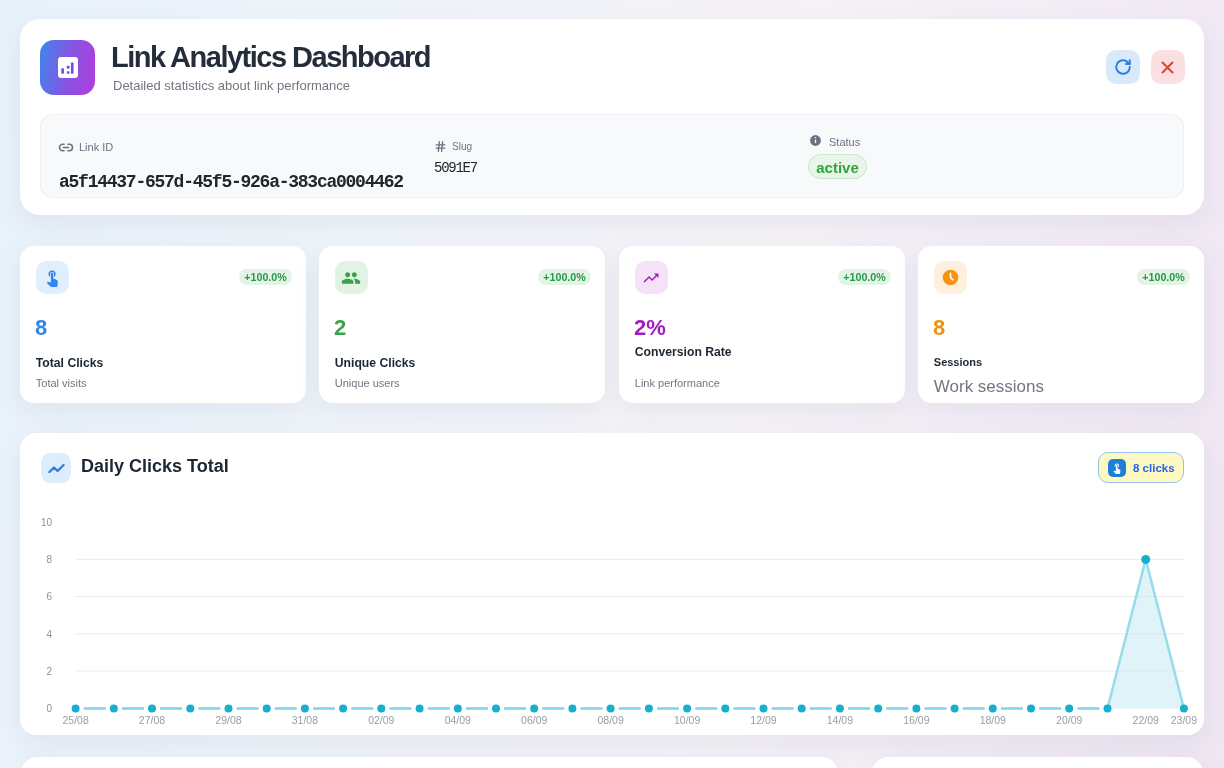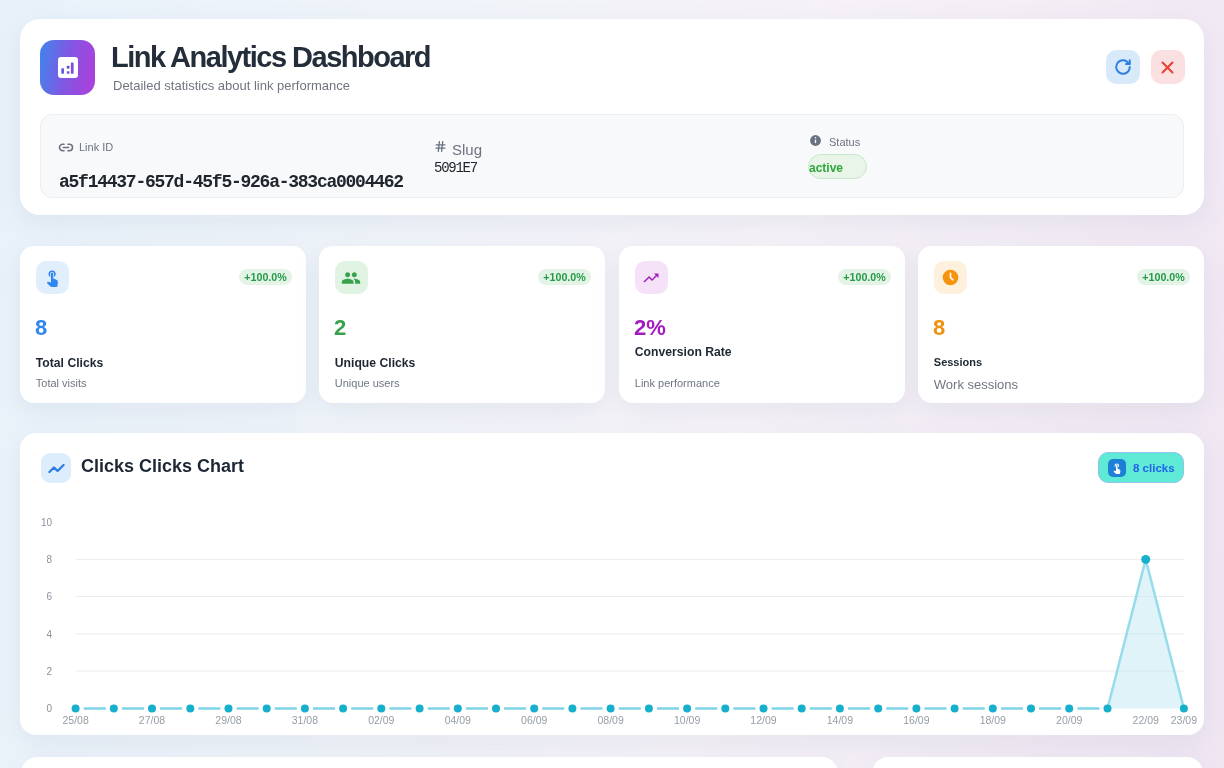--- a/index.html
+++ b/index.html
@@ -47,30 +47,30 @@
   </svg>
 <div class="abs" style="left:79px;top:142px;font-size:11px;line-height:1;color:#6b7280">Link ID</div>
 <div class="abs" style="left:59px;top:173px;font-family:'Liberation Mono',monospace;font-size:18px;letter-spacing:-1.25px;line-height:1;font-weight:700;color:#20262e">a5f14437-657d-45f5-926a-383ca0004462</div>
 
 <svg class="abs" style="left:434px;top:140px" width="13" height="13" viewBox="0 0 24 24" fill="none" stroke="#6b7280" stroke-width="2.4" stroke-linecap="round">
     <line x1="4" x2="20" y1="9" y2="9"></line>
     <line x1="4" x2="20" y1="15" y2="15"></line>
     <line x1="10" x2="8" y1="3" y2="21"></line>
     <line x1="16" x2="14" y1="3" y2="21"></line>
   </svg>
-<div class="abs" style="left:452px;top:142px;font-size:15px;line-height:1;color:#6b7280">Slug</div>
+<div class="abs" style="left:452px;top:142px;font-size:10px;line-height:1;color:#6b7280">Slug</div>
 <div class="abs" style="left:434px;top:160.5px;font-family:'Liberation Mono',monospace;font-size:14px;letter-spacing:-1.25px;line-height:1;font-weight:400;color:#20262e">5091E7</div>
 
 <svg class="abs" style="left:808.5px;top:134px" width="13" height="13" viewBox="0 0 24 24">
     <circle cx="12" cy="12" r="10" fill="#6b7280"></circle>
     <rect x="10.8" y="10" width="2.4" height="7" rx="1.2" fill="#f8f9fa"></rect>
     <circle cx="12" cy="7" r="1.5" fill="#f8f9fa"></circle>
   </svg>
 <div class="abs" style="left:829px;top:136.5px;font-size:11px;line-height:1;color:#6b7280">Status</div>
-<div class="abs" style="left:808px;top:154.2px;width:59px;height:25px;background:#e9f5e9;border:1px solid #c9e7cb;border-radius:13px;text-align:left;line-height:26.5px;font-size:12px;font-weight:700;color:#2fa63c">active</div>
+<div class="abs" style="left:808px;top:154.2px;width:59px;height:25px;background:#e9f5e9;border:1px solid #c9e7cb;border-radius:13px;text-align:center;line-height:26.5px;font-size:15px;font-weight:700;color:#2fa63c">active</div>
 
 <div class="card" style="left:20px;top:246px;width:286px;height:157px;border-radius:14px"></div>
 <div class="abs" style="left:35.5px;top:261px;width:33px;height:33px;border-radius:10px;background:#e1eefc">
     <svg width="19" height="19" viewBox="0 0 24 24" style="position:absolute;left:7px;top:7px">
       <path d="M9 11.24V7.5a2.5 2.5 0 0 1 5 0v3.74c1.21-.81 2-2.18 2-3.74a4.5 4.5 0 0 0-9 0c0 1.56.79 2.93 2 3.74zm9.84 4.63-4.54-2.26c-.17-.07-.35-.11-.54-.11H13v-6a1.5 1.5 0 0 0-3 0v10.74l-3.44-.72c-.37-.08-.77.04-1.03.3-.46.46-.46 1.21 0 1.67l4.01 4.01c.28.28.66.44 1.06.44h6.1c.75 0 1.38-.55 1.48-1.29l.63-4.47c.12-.85-.32-1.68-1.07-2.06z" fill="#2e86f0"></path>
     </svg>
   </div>
 <div class="abs" style="left:239px;top:268.5px;width:53px;height:16px;border-radius:8px;background:#e3f4e6;text-align:center;line-height:16px;font-size:10.7px;font-weight:700;color:#259a47">+100.0%</div>
 <div class="abs" style="left:35px;top:316.6px;font-size:22px;line-height:1;font-weight:700;color:#2e86f0">8</div>
 <div class="abs" style="left:35.8px;top:357px;font-size:12.2px;line-height:1;font-weight:700;color:#1d2733">Total Clicks</div>
@@ -98,32 +98,32 @@
 <div class="card" style="left:918px;top:246px;width:286px;height:157px;border-radius:14px"></div>
 <div class="abs" style="left:933.5px;top:261px;width:33px;height:33px;border-radius:10px;background:#fdf0dc">
     <svg width="17" height="17" viewBox="0 0 24 24" style="position:absolute;left:8px;top:8px">
       <circle cx="12" cy="12" r="11" fill="#f7930d"></circle>
       <path d="M12 6.2v5.8l3.4 3.2" stroke="#fff" stroke-width="2.4" fill="none" stroke-linecap="round"></path>
     </svg>
   </div>
 <div class="abs" style="left:1137px;top:268.5px;width:53px;height:16px;border-radius:8px;background:#e3f4e6;text-align:center;line-height:16px;font-size:10.7px;font-weight:700;color:#259a47">+100.0%</div>
 <div class="abs" style="left:933px;top:316.6px;font-size:22px;line-height:1;font-weight:700;color:#f0900c">8</div>
 <div class="abs" style="left:933.8px;top:357px;font-size:11px;line-height:1;font-weight:700;color:#1d2733">Sessions</div>
-<div class="abs" style="left:933.8px;top:378px;font-size:13px;line-height:1;color:#707781">Work sessions</div>
+<div class="abs" style="left:933.8px;top:378px;font-size:17px;line-height:1;color:#707781">Work sessions</div>
 
 <div class="card" style="left:20px;top:433px;width:1184px;height:302px;border-radius:16px"></div>
 
 <div class="abs" style="left:41px;top:453px;width:30px;height:30px;border-radius:9px;background:#ddedfc">
   <svg width="17" height="17" viewBox="0 0 24 24" style="position:absolute;left:6.5px;top:6.5px" fill="none" stroke="#2d7ee2" stroke-width="3.2" stroke-linecap="round" stroke-linejoin="round">
       <polyline points="2 17 8.5 10.5 13.5 15.5 22 7"></polyline>
     </svg>
 </div>
-<div class="abs" style="left:81px;top:457px;font-size:18px;line-height:1;font-weight:700;color:#1d2733">Clicks Clicks Chart</div>
-
-<div class="abs" style="left:1098px;top:452px;width:86px;height:31px;border-radius:10px;background:#5eead4;border:1.5px solid #90c3ef">
+<div class="abs" style="left:81px;top:457px;font-size:18px;line-height:1;font-weight:700;color:#1d2733">Daily Clicks Total</div>
+
+<div class="abs" style="left:1098px;top:452px;width:86px;height:31px;border-radius:10px;background:#fef9c3;border:1.5px solid #90c3ef">
   <div class="abs" style="left:9px;top:5.5px;width:18px;height:18px;border-radius:5px;background:#1d7fd6">
     <svg width="12" height="12" viewBox="0 0 24 24" style="position:absolute;left:3px;top:3px">
         <path d="M9 11.24V7.5a2.5 2.5 0 0 1 5 0v3.74c1.21-.81 2-2.18 2-3.74a4.5 4.5 0 0 0-9 0c0 1.56.79 2.93 2 3.74zm9.84 4.63-4.54-2.26c-.17-.07-.35-.11-.54-.11H13v-6a1.5 1.5 0 0 0-3 0v10.74l-3.44-.72c-.37-.08-.77.04-1.03.3-.46.46-.46 1.21 0 1.67l4.01 4.01c.28.28.66.44 1.06.44h6.1c.75 0 1.38-.55 1.48-1.29l.63-4.47c.12-.85-.32-1.68-1.07-2.06z" fill="#fff"></path>
       </svg>
   </div>
   <div class="abs" style="left:34px;top:9.5px;font-size:11.5px;line-height:1;font-weight:700;color:#2563eb">8 clicks</div>
 </div>
 
 <div class="abs" style="left:20px;top:451px;width:1184px;height:386px">
 <svg width="1184" height="302" viewBox="0 0 1184 302" style="position:absolute;left:0;top:0">

